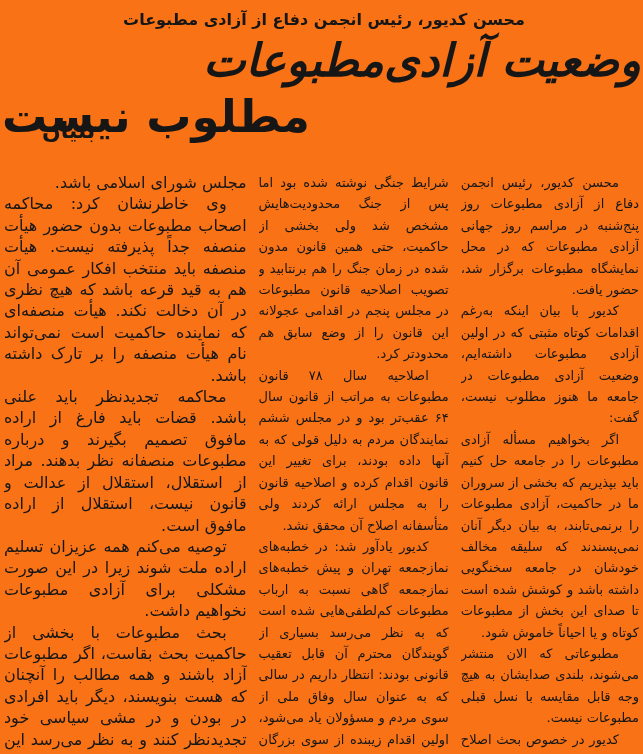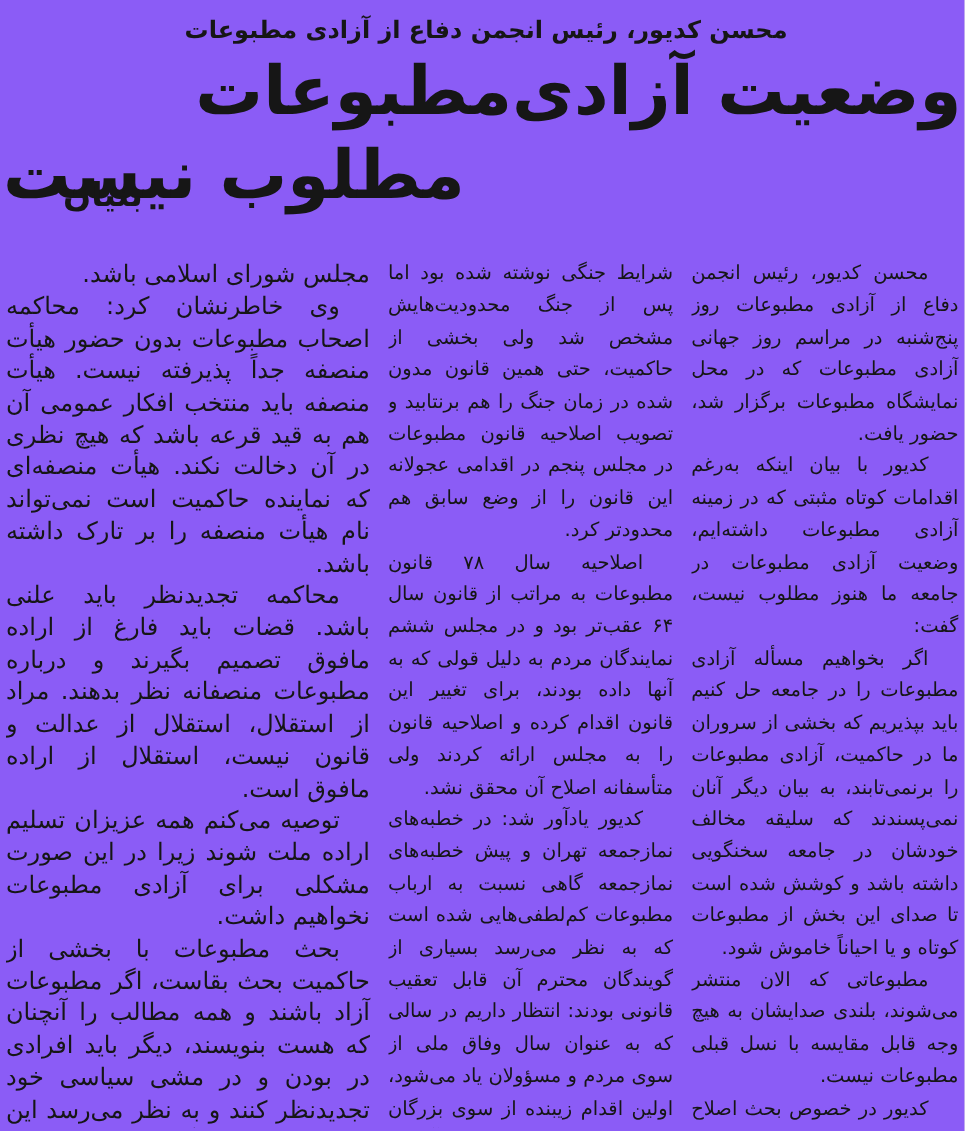--- a/index.html
+++ b/index.html
@@ -1,20 +1,20 @@
 <!DOCTYPE html>
 <html lang="fa" dir="rtl"><head>
 <meta charset="utf-8">
 <style>
   html,body{margin:0;padding:0;background:#e8e8e8;}
   .page{
     position:relative;
     width:643px;height:754px;
     margin:0 auto;
-    background:#8b5cf6;
+    background:#f97316;
     color:#161616;
     font-family:"DejaVu Sans",sans-serif;
     direction:rtl;
     overflow:hidden;
   }
   .kicker{
     position:absolute;
     top:10px;right:118px;
     font-size:16px;
     font-weight:bold;
@@ -22,20 +22,21 @@
     letter-spacing:0;
   }
   .headline-1{
     position:absolute;
     top:36px;right:2px;left:2px;
     text-align:right;
     font-size:45px;
     font-weight:bold;
     white-space:nowrap;
     line-height:1.1;
+    font-style:italic;
   }
   .headline-2{
     position:absolute;
     top:92px;right:2px;left:2px;
     text-align:left;
     font-size:45px;
     font-weight:bold;
     line-height:1.1;
   }
   .masthead{
@@ -77,21 +78,21 @@
   <div class="headline-1">وضعیت آزادی‌مطبوعات</div>
 
   <div class="headline-2">مطلوب نیست</div>
 
   <div class="masthead">بنیان</div>
 
   <div class="body-cols">
 
     <div class="col col-right">
       <p>محسن کدیور، رئیس انجمن دفاع از آزادی مطبوعات روز پنج‌شنبه در مراسم روز جهانی آزادی مطبوعات که در محل نمایشگاه مطبوعات برگزار شد، حضور یافت.</p>
-      <p>کدیور با بیان اینکه به‌رغم اقدامات کوتاه مثبتی که در زمینه آزادی مطبوعات داشته‌ایم، وضعیت آزادی مطبوعات در جامعه ما هنوز مطلوب نیست، گفت:</p>
+      <p>کدیور با بیان اینکه به‌رغم اقدامات کوتاه مثبتی که در اولین آزادی مطبوعات داشته‌ایم، وضعیت آزادی مطبوعات در جامعه ما هنوز مطلوب نیست، گفت:</p>
       <p>اگر بخواهیم مسأله آزادی مطبوعات را در جامعه حل کنیم باید بپذیریم که بخشی از سروران ما در حاکمیت، آزادی مطبوعات را برنمی‌تابند، به بیان دیگر آنان نمی‌پسندند که سلیقه مخالف خودشان در جامعه سخنگویی داشته باشد و کوشش شده است تا صدای این بخش از مطبوعات کوتاه و یا احیاناً خاموش شود.</p>
       <p>مطبوعاتی که الان منتشر می‌شوند، بلندی صدایشان به هیچ وجه قابل مقایسه با نسل قبلی مطبوعات نیست.</p>
       <p>کدیور در خصوص بحث اصلاح قانون مطبوعات با اشاره به تصویب اولین قانون مطبوعات در سال ۱۳۶۴ و شرایط آن زمان، افزود: این قانون متناسب با</p>
     </div>
 
     <div class="col col-middle">
       <p class="cont">شرایط جنگی نوشته شده بود اما پس از جنگ محدودیت‌هایش مشخص شد ولی بخشی از حاکمیت، حتی همین قانون مدون شده در زمان جنگ را هم برنتابید و تصویب اصلاحیه قانون مطبوعات در مجلس پنجم در اقدامی عجولانه این قانون را از وضع سابق هم محدودتر کرد.</p>
       <p>اصلاحیه سال ۷۸ قانون مطبوعات به مراتب از قانون سال ۶۴ عقب‌تر بود و در مجلس ششم نمایندگان مردم به دلیل قولی که به آنها داده بودند، برای تغییر این قانون اقدام کرده و اصلاحیه قانون را به مجلس ارائه کردند ولی متأسفانه اصلاح آن محقق نشد.</p>
       <p>کدیور یادآور شد: در خطبه‌های نمازجمعه تهران و پیش خطبه‌های نمازجمعه گاهی نسبت به ارباب مطبوعات کم‌لطفی‌هایی شده است که به نظر می‌رسد بسیاری از گویندگان محترم آن قابل تعقیب قانونی بودند: انتظار داریم در سالی که به عنوان سال وفاق ملی از سوی مردم و مسؤولان یاد می‌شود، اولین اقدام زیبنده از سوی بزرگان جامعه دادن اجازه بحث آزادانه درباره اصلاح قانون مطبوعات در</p>
     </div>

